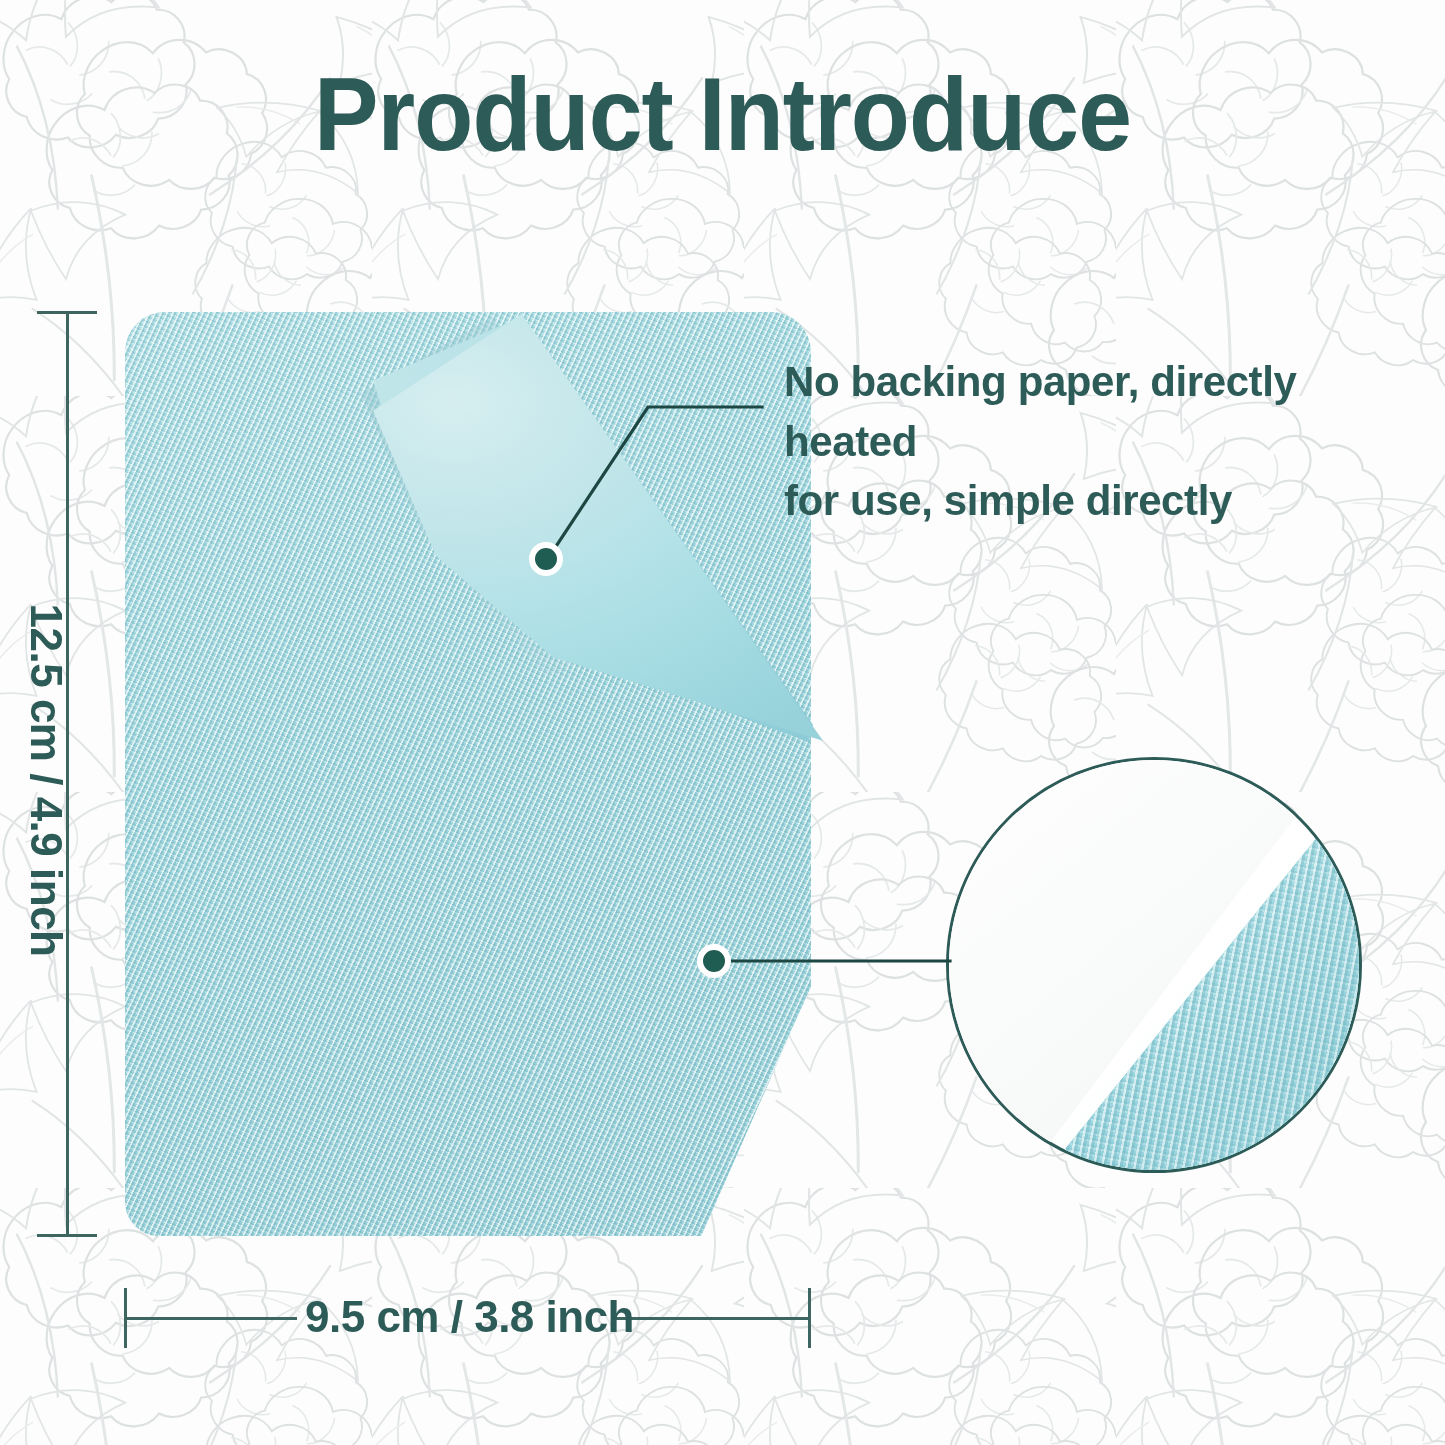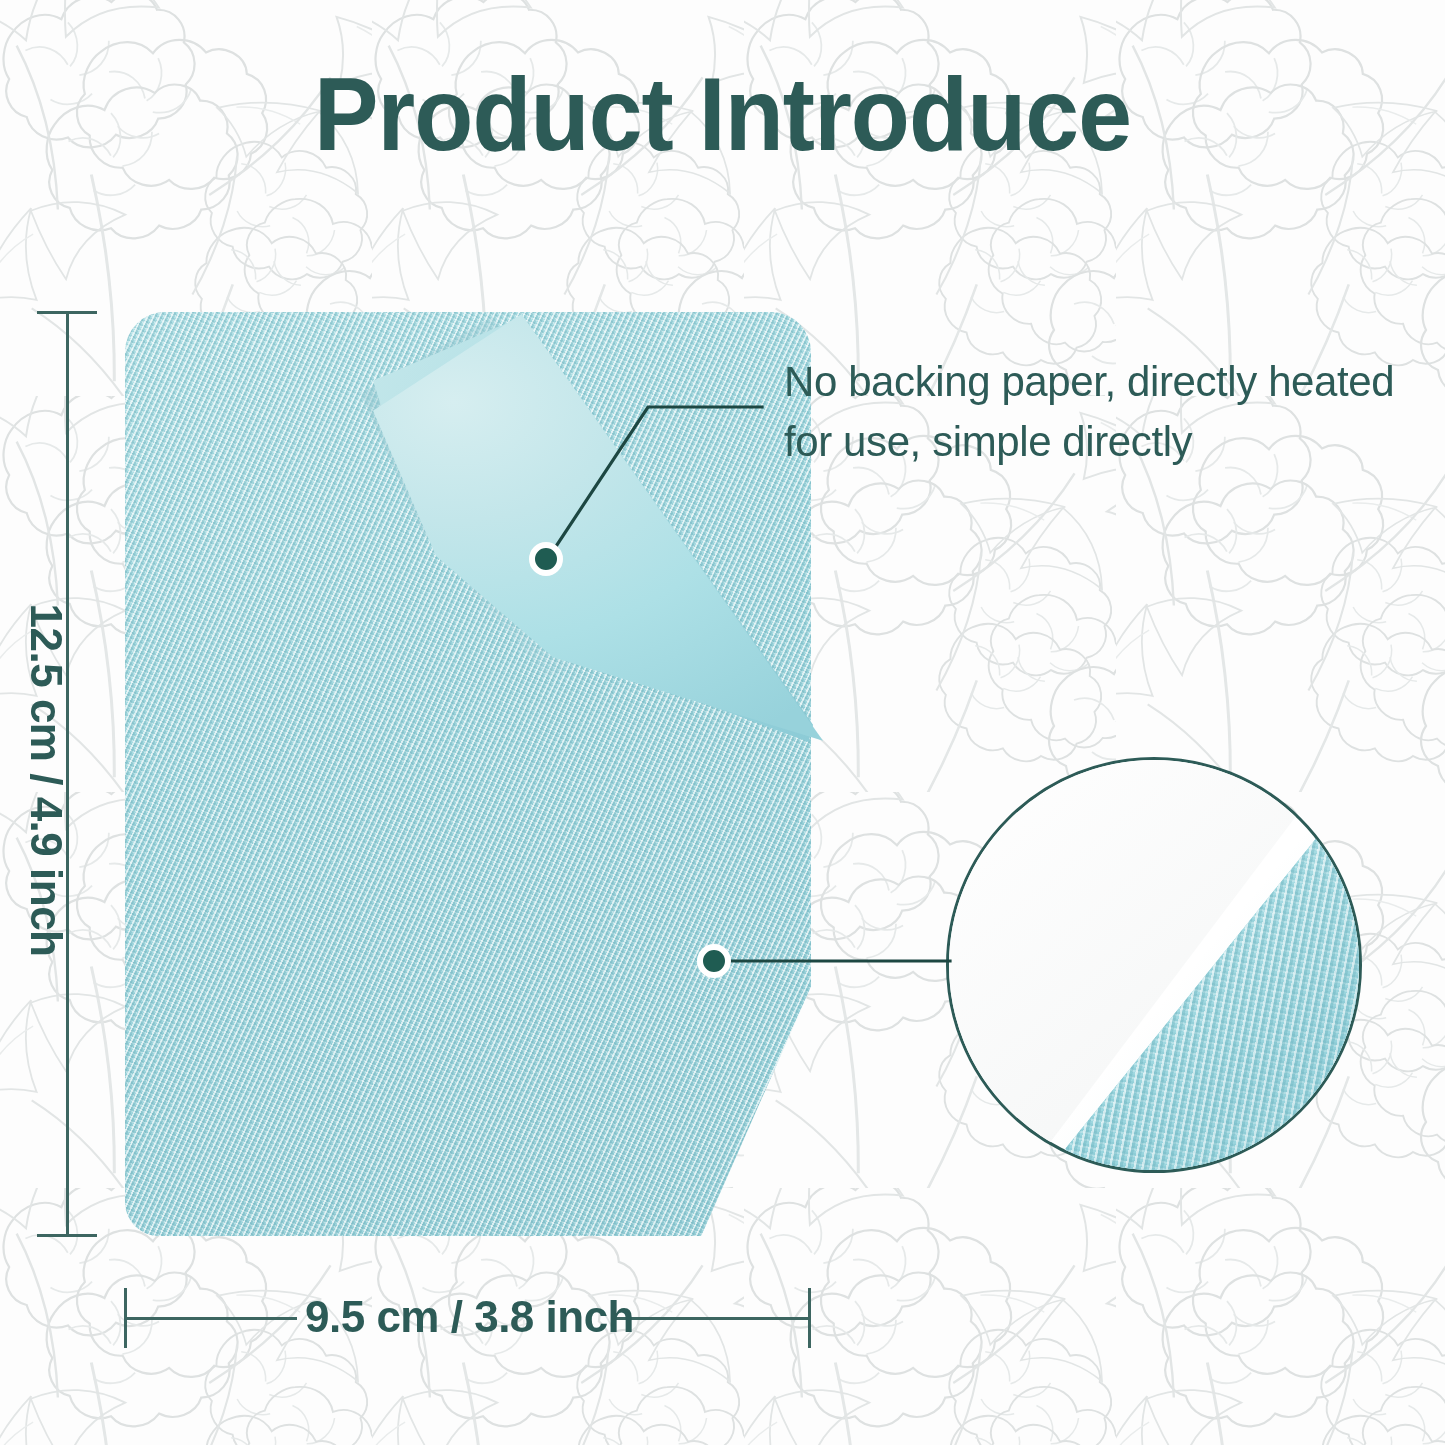--- a/index.html
+++ b/index.html
@@ -165,21 +165,21 @@
 
   
   #callout-text-1 {
     position: absolute;
     z-index: 7;
     left: 784px;
     top: 352px;
     width: 624px;
     color: #2d5b57;
     font-size: 42px;
-    font-weight: normal;
+    font-weight: bold;
     line-height: 1.42;
     font-family: "Liberation Sans Narrow", "Liberation Sans", sans-serif;
     letter-spacing: -0.4px;
   }
   .leader-svg {
     position: absolute;
     inset: 0;
     z-index: 6;
     pointer-events: none;
   }

